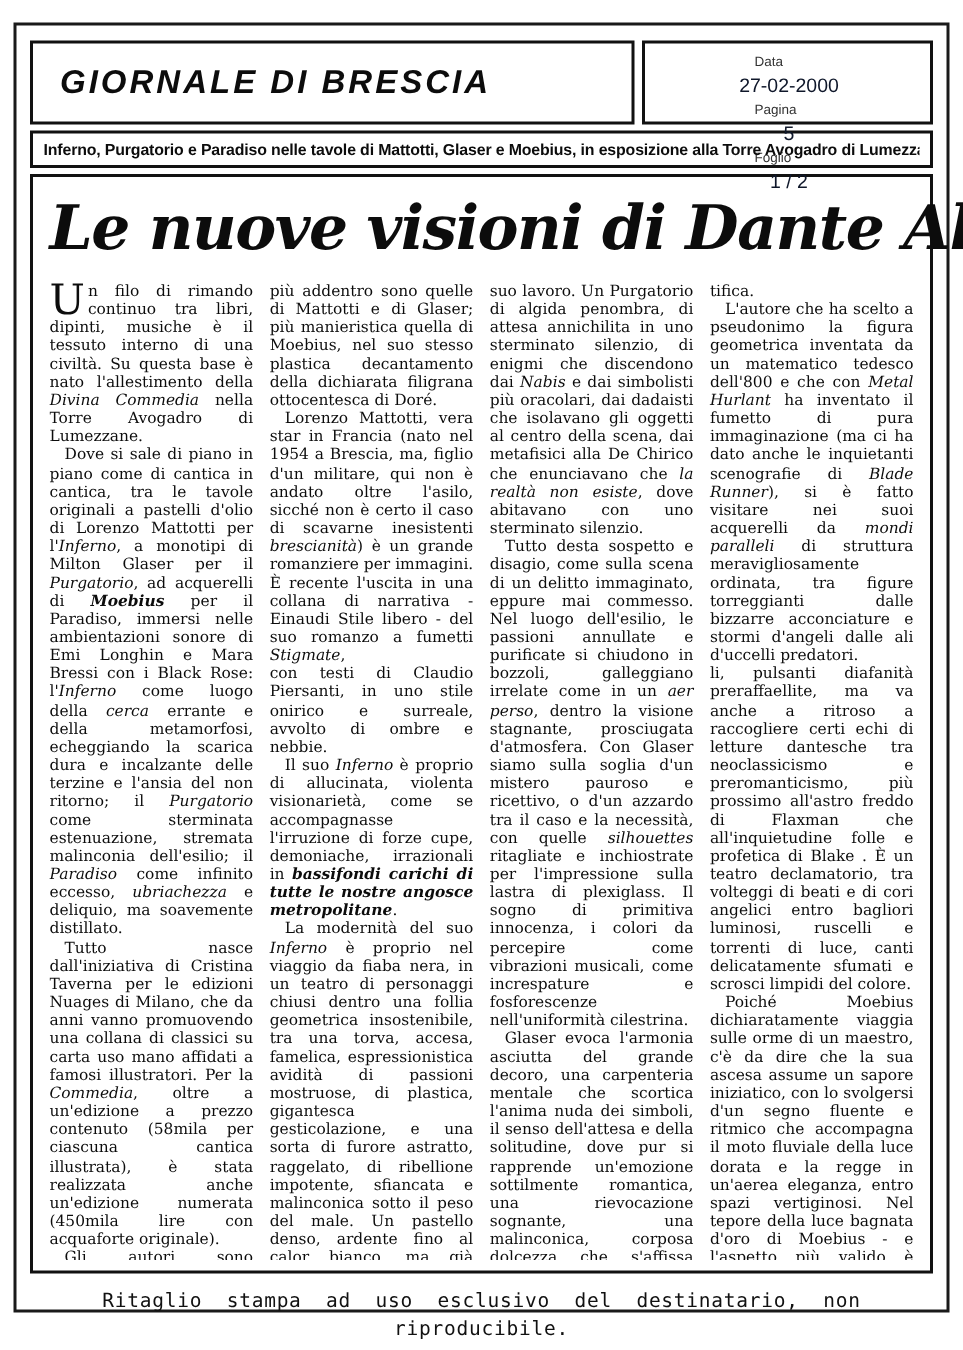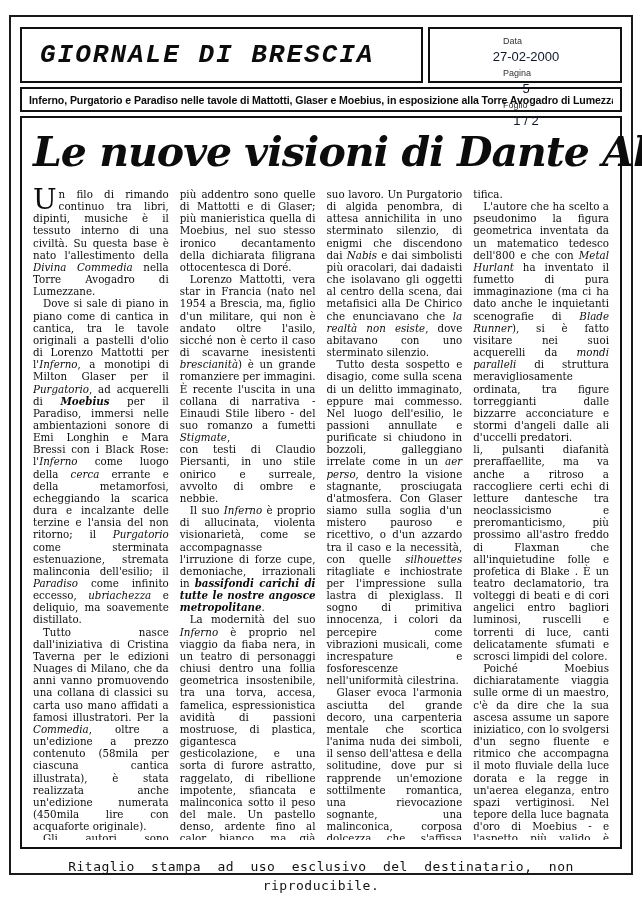--- a/index.html
+++ b/index.html
@@ -5,22 +5,22 @@
   html,body{margin:0;padding:0;background:#e8e8e6;}
   .page{width:642px;height:900px;background:#ffffff;position:relative;margin:0 auto;
         font-family:"DejaVu Serif",serif;color:#0c0c0c;overflow:hidden;}
   .outer-frame{position:absolute;left:9px;right:9px;top:15px;bottom:25px;
         border:2px solid #1a1a1a;pointer-events:none;}
   .content{position:absolute;left:20px;right:20px;top:27px;}
 
   
   .header-row{display:flex;gap:5px;height:56px;}
   .masthead-box{flex:1;border:2px solid #111;display:flex;align-items:center;padding-left:18px;background:#fff;}
-  .masthead{font-family:Liberation Mono, monospace;font-weight:bold;font-style:italic;
-        font-size:26px;letter-spacing:2px;white-space:nowrap;}
+  .masthead{font-family:Liberation Sans, sans-serif;font-weight:bold;font-style:italic;
+        font-size:22px;letter-spacing:2px;white-space:nowrap;}
   .info-box{width:172px;border:2px solid #111;padding:4px 8px 2px 10px;
         font-family:"Liberation Sans",sans-serif;}
   .info-row{display:flex;align-items:center;line-height:16px;flex-direction:column;}
   .info-label{width:46px;font-size:9px;color:#333;}
   .info-value{font-size:13px;font-weight:500;color:#0f172a;}
 
   
   .kicker-bar{margin-top:4px;border:2px solid #111;padding:5px 7px 4px;background:#fff;}
   .kicker{font-family:"Liberation Sans",sans-serif;font-weight:bold;font-size:10.6px;
         letter-spacing:-0.1px;white-space:nowrap;overflow:hidden;}
@@ -80,21 +80,21 @@
     <div class="article-box">
       <h1 class="headline">Le nuove visioni di Dante Alighieri</h1>
       <div class="columns">
         <div class="col">
             <p class="noindent"><span class="dropcap">U</span><span>n filo di rimando continuo tra libri, dipinti, musiche è il tessuto interno di una civiltà. Su questa base è nato l'allestimento della </span><span class="it">Divina Commedia</span><span> nella Torre Avogadro di Lumezzane.</span></p>
             <p><span>Dove si sale di piano in piano come di cantica in cantica, tra le tavole originali a pastelli d'olio di Lorenzo Mattotti per l'</span><span class="it">Inferno</span><span>, a monotipi di Milton Glaser per il </span><span class="it">Purgatorio</span><span>, ad acquerelli di </span><span class="bdit">Moebius</span><span> per il Paradiso, immersi nelle ambientazioni sonore di Emi Longhin e Mara Bressi con i Black Rose: l'</span><span class="it">Inferno</span><span> come luogo della </span><span class="it">cerca</span><span> errante e della metamorfosi, echeggiando la scarica dura e incalzante delle terzine e l'ansia del non ritorno; il </span><span class="it">Purgatorio</span><span> come sterminata estenuazione, stremata malinconia dell'esilio; il </span><span class="it">Paradiso</span><span> come infinito eccesso, </span><span class="it">ubriachezza</span><span> e deliquio, ma soavemente distillato.</span></p>
             <p><span>Tutto nasce dall'iniziativa di Cristina Taverna per le edizioni Nuages di Milano, che da anni vanno promuovendo una collana di classici su carta uso mano affidati a famosi illustratori. Per la </span><span class="it">Commedia</span><span>, oltre a un'edizione a prezzo contenuto (58mila per ciascuna cantica illustrata), è stata realizzata anche un'edizione numerata (450mila lire con acquaforte originale).</span></p>
             <p><span>Gli autori sono notissimi nel campo della grafica e del fumetto, forse il più inventivo dei media visuali, senz'altro il più pronto alla contaminazione dei generi.</span></p>
           </div>
         <div class="col">
-            <p class="noindent"><span>più addentro sono quelle di Mattotti e di Glaser; più manieristica quella di Moebius, nel suo stesso ironico decantamento della dichiarata filigrana ottocentesca di Doré.</span></p>
+            <p class="noindent"><span>più addentro sono quelle di Mattotti e di Glaser; più manieristica quella di Moebius, nel suo stesso plastica decantamento della dichiarata filigrana ottocentesca di Doré.</span></p>
             <p class="gap-after"><span>Lorenzo Mattotti, vera star in Francia (nato nel 1954 a Brescia, ma, figlio d'un militare, qui non è andato oltre l'asilo, sicché non è certo il caso di scavarne inesistenti </span><span class="it">brescianità</span><span>) è un grande romanziere per immagini. È recente l'uscita in una collana di narrativa - Einaudi Stile libero - del suo romanzo a fumetti </span><span class="it">Stigmate</span><span>,</span></p>
             <p class="noindent"><span>con testi di Claudio Piersanti, in uno stile onirico e surreale, avvolto di ombre e nebbie.</span></p>
             <p><span>Il suo </span><span class="it">Inferno</span><span> è proprio di allucinata, violenta visionarietà, come se accompagnasse l'irruzione di forze cupe, demoniache, irrazionali in </span><span class="bd">bassifondi carichi di tutte le nostre angosce metropolitane</span><span>.</span></p>
             <p><span>La modernità del suo </span><span class="it">Inferno</span><span> è proprio nel viaggio da fiaba nera, in un teatro di personaggi chiusi dentro una follia geometrica insostenibile, tra una torva, accesa, famelica, espressionistica avidità di passioni mostruose, di plastica, gigantesca gesticolazione, e una sorta di furore astratto, raggelato, di ribellione impotente, sfiancata e malinconica sotto il peso del male. Un pastello denso, ardente fino al calor bianco, ma già prossimo alla cenere, al peso d'una luce schiacciata dalla tristezza delle tenebre. La consumazione della colpa - qui piovono </span></p>
           </div>
         <div class="col">
             <p class="noindent"><span>suo lavoro. Un Purgatorio di algida penombra, di attesa annichilita in uno sterminato silenzio, di enigmi che discendono dai </span><span class="it">Nabis</span><span> e dai simbolisti più oracolari, dai dadaisti che isolavano gli oggetti al centro della scena, dai metafisici alla De Chirico che enunciavano che </span><span class="it">la realtà non esiste</span><span>, dove abitavano con uno sterminato silenzio.</span></p>
             <p><span>Tutto desta sospetto e disagio, come sulla scena di un delitto immaginato, eppure mai commesso. Nel luogo dell'esilio, le passioni annullate e purificate si chiudono in bozzoli, galleggiano irrelate come in un </span><span class="it">aer perso</span><span>, dentro la visione stagnante, prosciugata d'atmosfera. Con Glaser siamo sulla soglia d'un mistero pauroso e ricettivo, o d'un azzardo tra il caso e la necessità, con quelle </span><span class="it">silhouettes</span><span> ritagliate e inchiostrate per l'impressione sulla lastra di plexiglass. Il sogno di primitiva innocenza, i colori da percepire come vibrazioni musicali, come increspature e fosforescenze nell'uniformità cilestrina.</span></p>
             <p><span>Glaser evoca l'armonia asciutta del grande decoro, una carpenteria mentale che scortica l'anima nuda dei simboli, il senso dell'attesa e della solitudine, dove pur si rapprende un'emozione sottilmente romantica, una rievocazione sognante, una malinconica, corposa dolcezza che s'affissa nello spazio del mistero dentro la realtà di albe e crepuscoli, in muta protesta contro lo sfaldamento della memoria, delle passioni umane.</span></p>
           </div>

